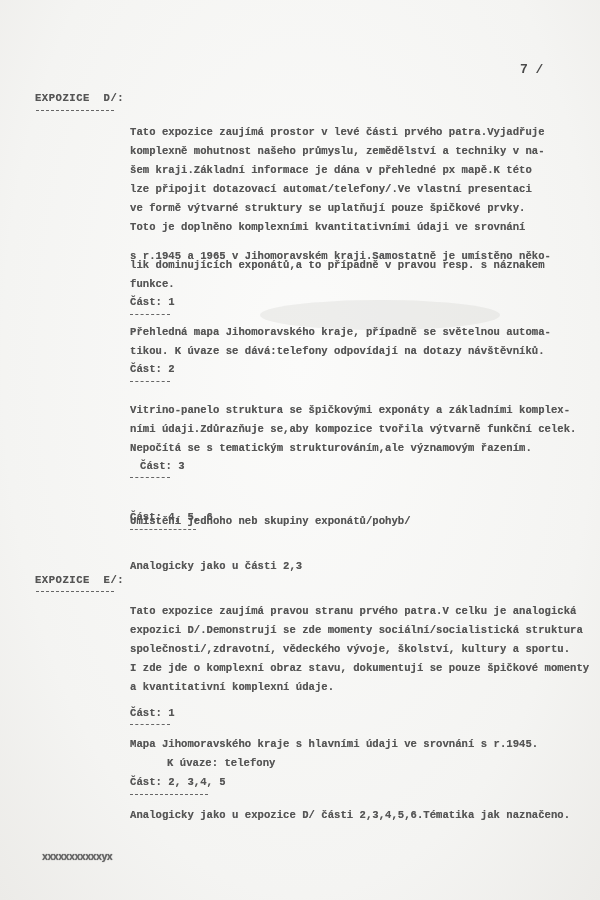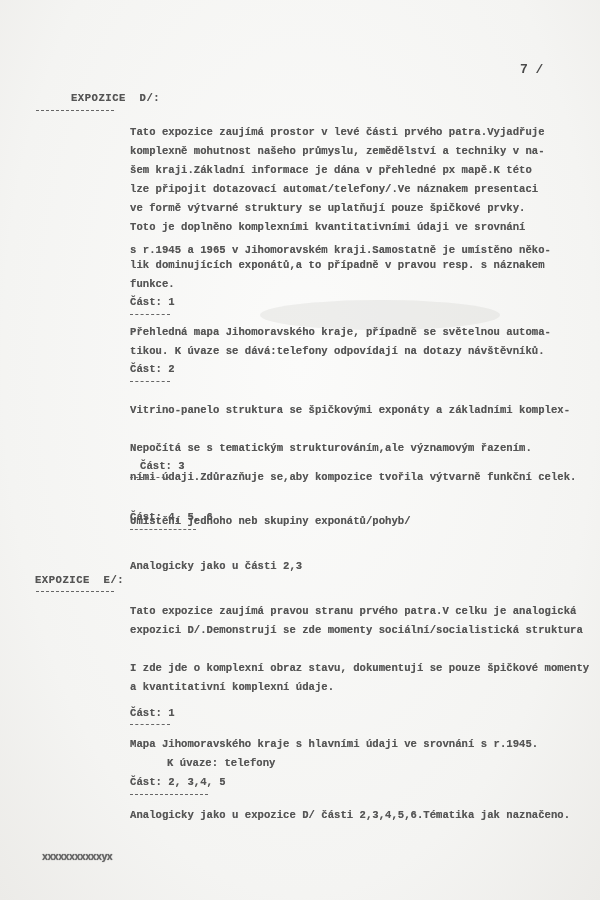--- a/index.html
+++ b/index.html
@@ -64,57 +64,58 @@
   </style>
 </head>
 <body>
 
 <div class="page">
 
   <div class="smudge" style="left:260px;top:300px;width:240px;height:30px;"></div>
 
   <div class="page-number">7 /</div>
 
-  <div class="line heading" style="top:92px;margin-left:36px;">EXPOZICE  D/:</div>
+  <div class="line heading" style="top:92px;">EXPOZICE  D/:</div>
   <div class="underline" style="left:36px;top:110px;width:78px;"></div>
 
   <div class="line body-line" style="top:126px;">Tato expozice zaujímá prostor v levé části prvého patra.Vyjadřuje</div>
   <div class="line body-line" style="top:164px;">šem kraji.Základní informace je dána v přehledné px mapě.K této</div>
   <div class="line body-line" style="top:145px;">komplexně mohutnost našeho průmyslu, zemědělství a techniky v na-</div>
-  <div class="line body-line" style="top:183px;">lze připojit dotazovací automat/telefony/.Ve náznakem presentaci</div>
+  <div class="line body-line" style="top:183px;">lze připojit dotazovací automat/telefony/.Ve vlastní presentaci</div>
   <div class="line body-line" style="top:202px;">ve formě výtvarné struktury se uplatňují pouze špičkové prvky.</div>
   <div class="line body-line" style="top:221px;">Toto je doplněno komplexními kvantitativními údaji ve srovnání</div>
-  <div class="line body-line" style="top:244px;">s r.1945 a 1965 v Jihomoravském kraji.Samostatně je umístěno něko-</div>
+  <div class="line body-line" style="top:250px;">s r.1945 a 1965 v Jihomoravském kraji.Samostatně je umístěno něko-</div>
   <div class="line body-line" style="top:259px;">lik dominujících exponátů,a to případně v pravou resp. s náznakem</div>
   <div class="line body-line" style="top:278px;">funkce.</div>
 
   <div class="line body-line" style="top:296px;">Část: 1</div>
   <div class="underline" style="left:130px;top:314px;width:40px;"></div>
   <div class="line body-line" style="top:326px;">Přehledná mapa Jihomoravského kraje, případně se světelnou automa-</div>
   <div class="line body-line" style="top:345px;">tikou. K úvaze se dává:telefony odpovídají na dotazy návštěvníků.</div>
 
   <div class="line body-line" style="top:363px;">Část: 2</div>
   <div class="underline" style="left:130px;top:381px;width:40px;"></div>
   <div class="line body-line" style="top:404px;">Vitrino-panelo struktura se špičkovými exponáty a základními komplex-</div>
-  <div class="line body-line" style="top:423px;margin-top:48px;">ními údaji.Zdůrazňuje se,aby kompozice tvořila výtvarně funkční celek.</div>
+  <div class="line body-line" style="top:423px;">ními údaji.Zdůrazňuje se,aby kompozice tvořila výtvarně funkční celek.</div>
   <div class="line body-line" style="top:442px;">Nepočítá se s tematickým strukturováním,ale významovým řazením.</div>
 
   <div class="line body-line" style="top:460px;padding-left:10px;">Část: 3</div>
   <div class="underline" style="left:130px;top:477px;width:40px;"></div>
   <div class="line body-line" style="top:515px;">Umístění jednoho neb skupiny exponátů/pohyb/</div>
 
   <div class="line body-line" style="top:511px;">Část: 4, 5, 6</div>
   <div class="underline" style="left:130px;top:529px;width:66px;"></div>
   <div class="line body-line" style="top:544px;margin-top:16px;">Analogicky jako u části 2,3</div>
 
   <div class="line heading" style="top:574px;">EXPOZICE  E/:</div>
   <div class="underline" style="left:36px;top:591px;width:78px;"></div>
 
   <div class="line body-line" style="top:605px;">Tato expozice zaujímá pravou stranu prvého patra.V celku je analogická</div>
   <div class="line body-line" style="top:624px;">expozici D/.Demonstrují se zde momenty sociální/socialistická struktura</div>
+  <div class="line body-line" style="top:643px;">společnosti/,zdravotní, vědeckého vývoje, školství, kultury a sportu.</div>
   <div class="line body-line" style="top:662px;">I zde jde o komplexní obraz stavu, dokumentují se pouze špičkové momenty</div>
   <div class="line body-line" style="top:681px;">a kvantitativní komplexní údaje.</div>
 
   <div class="line body-line" style="top:707px;">Část: 1</div>
   <div class="underline" style="left:130px;top:724px;width:40px;"></div>
   <div class="line body-line" style="top:738px;">Mapa Jihomoravského kraje s hlavními údaji ve srovnání s r.1945.</div>
   <div class="line body-line" style="top:757px;padding-left:37px;">K úvaze: telefony</div>
 
   <div class="line body-line" style="top:776px;">Část: 2, 3,4, 5</div>
   <div class="underline" style="left:130px;top:794px;width:78px;"></div>

